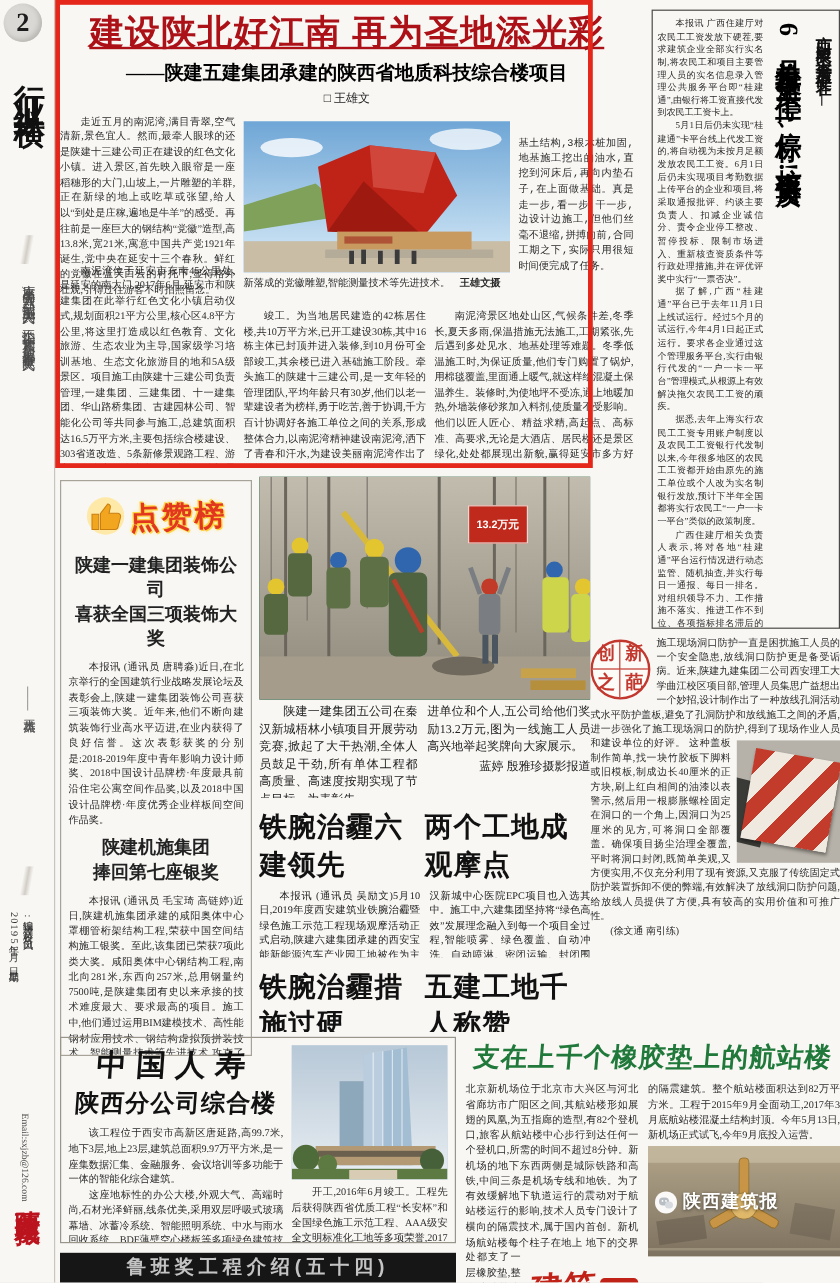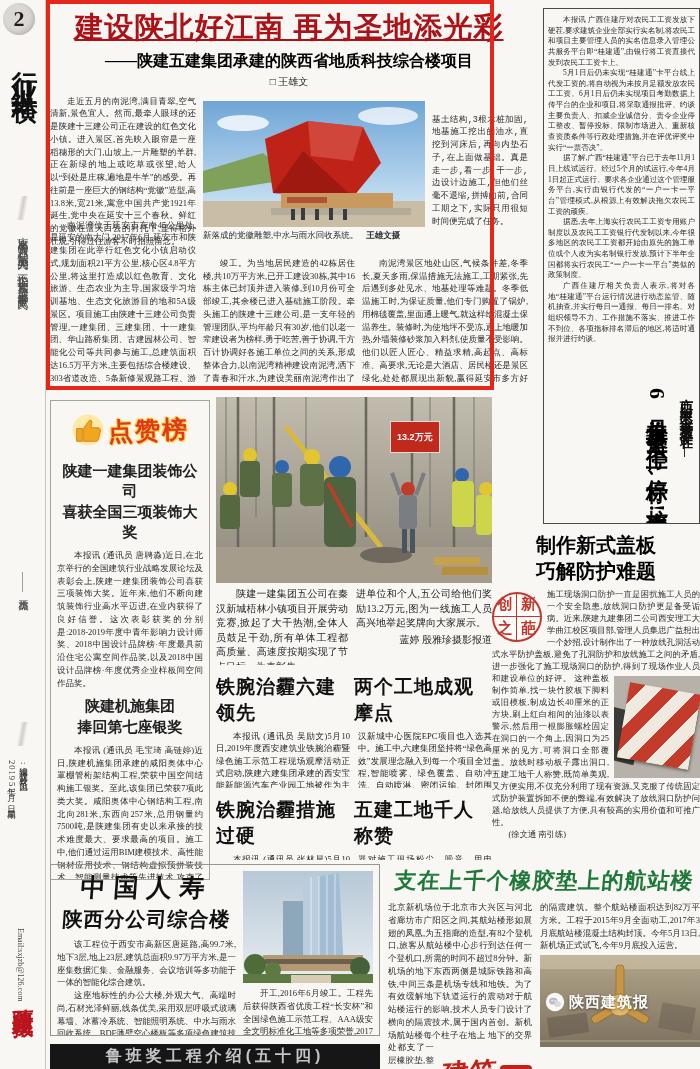--- a/index.html
+++ b/index.html
@@ -50,27 +50,27 @@
   .p-body{font-size:8.5px;line-height:1.5;text-align:justify;color:#2b2b2b;text-indent:2em;}
   
   .mid{position:absolute;left:216px;top:397px;width:276px;height:463px;overflow:hidden;}
   .workers{height:186px;position:relative;overflow:hidden;background:#14532d;}
   .sign{position:absolute;left:63%;top:13%;width:48px;height:30px;background:#c02a1c;border:1px solid #e9d7d2;
         color:#fff;font-size:9px;font-weight:bold;display:flex;align-items:center;justify-content:center;}
   .mid-cap{display:flex;gap:8px;margin-top:4px;font-size:10px;line-height:1.45;text-align:justify;height:78px;overflow:hidden;}
   .mid-capL{width:132px;text-indent:2em;}
   .mid-capR{flex:1;}
   .cap-credit{text-align:right;margin-top:2px;}
-  .news-h{display:flex;justify-content:space-between;font-size:19px;font-weight:900;letter-spacing:1px;margin-top:9px;color:#111;}
+  .news-h{display:flex;justify-content:space-between;font-size:23px;font-weight:900;letter-spacing:1px;margin-top:9px;color:#111;}
   .news-body{display:flex;gap:8px;margin-top:4px;font-size:8.5px;line-height:1.45;text-align:justify;overflow:hidden;}
   .news-body .c{flex:1;text-indent:2em;}
   .nb1{height:58px;}.nb2{height:66px;}
   
   .gx{position:absolute;left:543px;top:8px;width:157px;height:516px;border:1px solid #4a4a48;
-      box-sizing:border-box;display:flex;overflow:hidden;flex-direction:column;}
+      box-sizing:border-box;display:flex;overflow:hidden;}
   .gx-text{flex:1;padding:6px 4px;font-size:7.5px;line-height:1.42;text-align:justify;color:#2a2a2a;overflow:hidden;}
   .gx-text p{margin:0;text-indent:2em;}
   .gx-titles{writing-mode:vertical-rl;padding:10px 4px 8px 2px;}
   .gx-kicker{font-size:13.5px;font-weight:700;letter-spacing:3px;color:#101010;}
   .gx-title{font-size:22px;font-weight:900;letter-spacing:3px;color:#000;margin-block-start:5px;}
   
   .gaiban{position:absolute;left:492px;top:530px;width:208px;height:334px;overflow:hidden;}
   .gb-h{text-align:center;font-size:20px;font-weight:900;line-height:1.3;margin:2px 0 5px;color:#000;}
   .gb-body{font-size:8.3px;line-height:1.45;text-align:justify;color:#2b2b2b;}
   .stamp{float:left;width:50px;height:50px;margin:3px 5px 2px 0;border:2px solid #c2372e;border-radius:50%;
@@ -163,21 +163,21 @@
             <g fill="#3b3b3b">
               <rect x="88" y="108" width="4" height="11"></rect>
                 <rect x="98" y="107" width="4" height="12"></rect>
               <rect x="112" y="108" width="4" height="11"></rect>
                 <rect x="126" y="107" width="4" height="12"></rect>
               <rect x="140" y="108" width="4" height="11"></rect>
             </g>
           </svg>
         </div>
         <div class="lead-cap">
-          <span>新落成的党徽雕塑,中水与雨水回收系统。</span><span class="credit">王雄文摄</span>
+          <span>新落成的党徽雕塑,智能测量技术等先进技术。</span><span class="credit">王雄文摄</span>
         </div>
       </div>
       <div class="lcolB">基土结构,3根木桩加固,地基施工挖出的油水,直挖到河床后,再向内垫石子,在上面做基础。真是走一步,看一步,干一步,边设计边施工,但他们丝毫不退缩,拼搏向前,合同工期之下,实际只用很短时间便完成了任务。</div>
     </div>
     <div class="lead-row rowB">
       <div class="lcolA2">南泥湾位于延安市东南45公里处,是延安的南大门,2017年6月,延安市和陕建集团在此举行红色文化小镇启动仪式,规划面积21平方公里,核心区4.8平方公里,将这里打造成以红色教育、文化旅游、生态农业为主导,国家级学习培训基地、生态文化旅游目的地和5A级景区。项目施工由陕建十三建公司负责管理,一建集团、三建集团、十一建集团、华山路桥集团、古建园林公司、智能化公司等共同参与施工,总建筑面积达16.5万平方米,主要包括综合楼建设、303省道改造、5条新修景观路工程、游客服务中心、大生产纪念馆、西大门景区、农垦教育基地(酒店)、当地居民楼建设工程等。目前,农垦教育基地(酒店)项目已经建成,5月底可投入使用。</div>
       <div class="lcolB2">竣工。为当地居民建造的42栋居住楼,共10万平方米,已开工建设30栋,其中16栋主体已封顶并进入装修,到10月份可全部竣工,其余楼已进入基础施工阶段。牵头施工的陕建十三建公司,是一支年轻的管理团队,平均年龄只有30岁,他们以老一辈建设者为榜样,勇于吃苦,善于协调,千方百计协调好各施工单位之间的关系,形成整体合力,以南泥湾精神建设南泥湾,洒下了青春和汗水,为建设美丽南泥湾作出了贡献。</div>
       <div class="lcolC2">南泥湾景区地处山区,气候条件差,冬季长,夏天多雨,保温措施无法施工,工期紧张,先后遇到多处见水、地基处理等难题。冬季低温施工时,为保证质量,他们专门购置了锅炉,用棉毯覆盖,里面通上暖气,就这样给混凝土保温养生。装修时,为使地坪不受冻,通上地暖加热,外墙装修砂浆加入料剂,使质量不受影响。他们以匠人匠心、精益求精,高起点、高标准、高要求,无论是大酒店、居民楼还是景区绿化,处处都展现出新貌,赢得延安市多方好评。</div>
     </div>
   </section>
@@ -305,37 +305,33 @@
       <p>据悉,去年上海实行农民工工资专用账户制度以及农民工工资银行代发制以来,今年很多地区的农民工工资都开始由原先的施工单位或个人改为实名制银行发放,预计下半年全国都将实行农民工“一户一卡一平台”类似的政策制度。</p>
       <p>广西住建厅相关负责人表示,将对各地“桂建通”平台运行情况进行动态监管、随机抽查,并实行每日一通报、每日一排名。对组织领导不力、工作措施不落实、推进工作不到位、各项指标排名滞后的地区,将适时通报并进行约谈。</p>
     </div>
     <div class="gx-titles">
       <div class="gx-kicker">广西对农民工工资发放下硬茬——</div>
       <div class="gx-title">6月份再不落实:停工、停标、核查资质!</div>
     </div>
   </section>
 
   <section class="gaiban">
-    <div class="gb-h">
-      <div>制作新式盖板</div>
-      <div>巧解防护难题</div>
-    </div>
     <div class="gb-body">
       <div class="stamp">
         <span>创</span>
         <span>新</span>
         <span>之</span>
         <span>葩</span>
       </div>
       <span style="text-indent:2em;display:inline">施工现场洞口防护一直是困扰施工人员的一个安全隐患,放线洞口防护更是备受诟病。近来,陕建九建集团二公司西安理工大学曲江校区项目部,管理人员集思广益想出一个妙招,设计制作出了一种放线孔洞活动式水平防护盖板,避免了孔洞防护和放线施工之间的矛盾,进一步强化了施工现场洞口的防护,得到了现场作业人员和建设单位的好评。</span>
       <div class="board-photo">
         <div class="wedge"></div>
         <div class="board"></div>
       </div>
-      <span>这种盖板制作简单,找一块竹胶板下脚料或旧模板,制成边长40厘米的正方块,刷上红白相间的油漆以表警示,然后用一根膨胀螺栓固定在洞口的一个角上,因洞口为25厘米的见方,可将洞口全部覆盖。放线时移动板子露出洞口,五建工地千人称赞,既简单美观,又方便实用,不仅充分利用了现有资源,又克服了传统固定式防护装置拆卸不便的弊端,有效解决了放线洞口防护问题,给放线人员提供了方便,具有较高的实用价值和可推广性。</span>
+      <span>这种盖板制作简单,找一块竹胶板下脚料或旧模板,制成边长40厘米的正方块,刷上红白相间的油漆以表警示,然后用一根膨胀螺栓固定在洞口的一个角上,因洞口为25厘米的见方,可将洞口全部覆盖。确保项目扬尘治理全覆盖,平时将洞口封闭,既简单美观,又方便实用,不仅充分利用了现有资源,又克服了传统固定式防护装置拆卸不便的弊端,有效解决了放线洞口防护问题,给放线人员提供了方便,具有较高的实用价值和可推广性。</span>
       <span class="gb-credit">(徐文通 南引练)</span>
     </div>
   </section>
 
   <section class="luban">
     <div class="lu-left">
       <div class="lu-t1">中国人寿</div>
       <div class="lu-t2">陕西分公司综合楼</div>
       <div class="lu-body">
         <p>该工程位于西安市高新区唐延路,高99.7米,地下3层,地上23层,建筑总面积9.97万平方米,是一座集数据汇集、金融服务、会议培训等多功能于一体的智能化综合建筑。</p>

